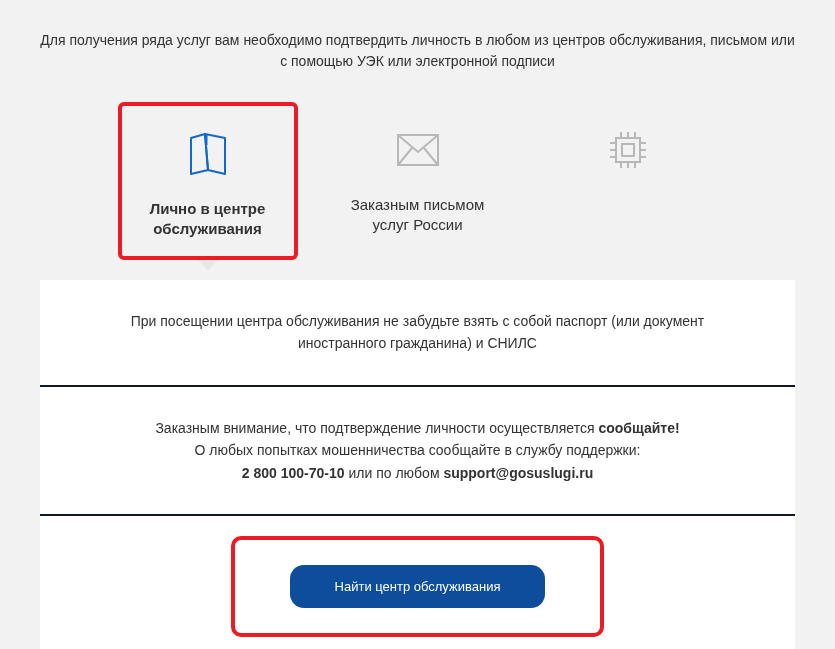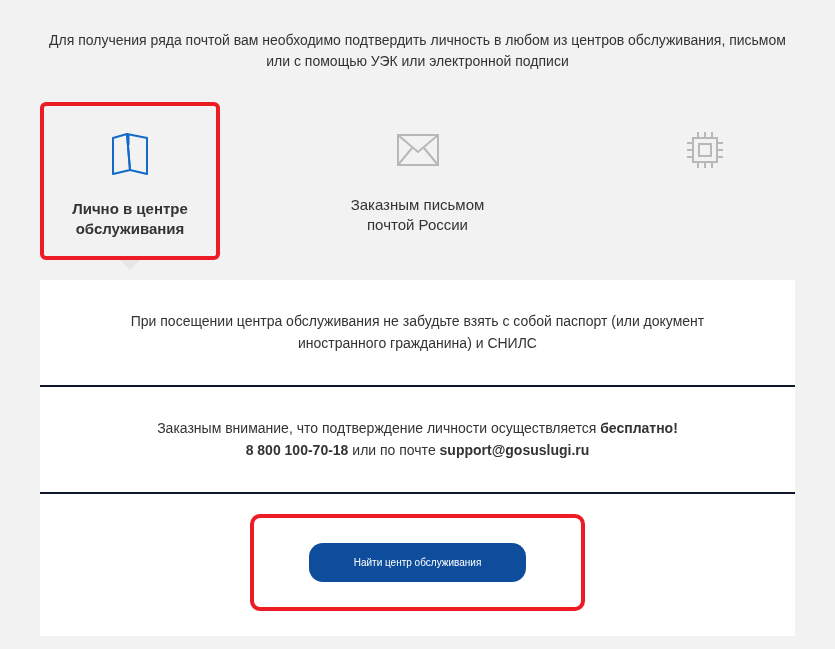--- a/index.html
+++ b/index.html
@@ -19,21 +19,21 @@
     }
     .intro-text {
       text-align: center;
       color: #333;
       font-size: 14px;
       line-height: 1.5;
       margin-bottom: 30px;
     }
     .options-row {
       display: flex;
-      justify-content: space-between;
+      justify-content: center;
       gap: 30px;
       margin-bottom: 20px;
       position: relative;
     }
     .option-card {
       width: 180px;
       padding: 20px 10px 18px 10px;
       text-align: center;
       border-radius: 6px;
       position: relative;
@@ -88,33 +88,33 @@
       display: inline-block;
       border: 4px solid #ed1c24;
       border-radius: 10px;
       padding: 25px 55px;
     }
     .primary-button {
       background: #0d4d9c;
       color: #ffffff;
       border: none;
       padding: 14px 45px;
-      font-size: 10px;
+      font-size: 13px;
       cursor: pointer;
       border-radius: 14px;
     }
     .bold {
       font-weight: bold;
     }
   </style>
 </head>
 <body>
 
 <div class="container">
-  <p class="intro-text">Для получения ряда почтой вам необходимо подтвердить личность в любом из центров обслуживания, письмом или с помощью УЭК или электронной подписи</p>
+  <p class="intro-text">Для получения ряда услуг вам необходимо подтвердить личность в любом из центров обслуживания, письмом или с помощью УЭК или электронной подписи</p>
 
   <div class="options-row">
 
     <div class="option-card highlighted">
       <div class="option-icon">
         <svg width="50" height="44" viewBox="0 0 50 44">
           <path d="M 8 6 L 22 2 L 25 38 L 8 42 Z" fill="none" stroke="#1269c9" stroke-width="2" stroke-linejoin="round"></path>
           <path d="M 22 2 L 42 6 L 42 42 L 25 38 Z" fill="none" stroke="#1269c9" stroke-width="2" stroke-linejoin="round"></path>
           <line x1="23.5" y1="2" x2="23.5" y2="13" stroke="#1269c9" stroke-width="2"></line>
         </svg>
@@ -124,21 +124,21 @@
 
     <div class="option-card">
       <div class="option-icon">
         <svg width="50" height="40" viewBox="0 0 50 40">
           <rect x="5" y="5" width="40" height="30" fill="none" stroke="#b8b8b8" stroke-width="2"></rect>
           <path d="M 5 5 L 25 22 L 45 5" fill="none" stroke="#b8b8b8" stroke-width="2"></path>
           <path d="M 5 35 L 19 18" fill="none" stroke="#b8b8b8" stroke-width="2"></path>
           <path d="M 45 35 L 31 18" fill="none" stroke="#b8b8b8" stroke-width="2"></path>
         </svg>
       </div>
-      <div class="option-label">Заказным письмом почтой России</div>
+      <div class="option-label">Заказным письмом услуг России</div>
     </div>
 
     <div class="option-card">
       <div class="option-icon">
         <svg width="50" height="50" viewBox="0 0 50 50">
           <rect x="13" y="13" width="24" height="24" fill="none" stroke="#b8b8b8" stroke-width="2"></rect>
           <rect x="19" y="19" width="12" height="12" fill="none" stroke="#b8b8b8" stroke-width="2"></rect>
           <line x1="18" y1="7" x2="18" y2="13" stroke="#b8b8b8" stroke-width="2"></line>
           <line x1="25" y1="7" x2="25" y2="13" stroke="#b8b8b8" stroke-width="2"></line>
           <line x1="32" y1="7" x2="32" y2="13" stroke="#b8b8b8" stroke-width="2"></line>
@@ -157,24 +157,25 @@
 
   </div>
 
   <div class="panel">
     <div class="panel-section">
       <span>При посещении центра обслуживания не забудьте взять с собой паспорт (или документ иностранного гражданина) и СНИЛС</span>
     </div>
 
     <div class="panel-section">
       <div>
-        <span>Заказным внимание, что подтверждение личности осуществляется </span><span class="bold">бесплатно!</span>
+        <span>Заказным внимание, что подтверждение личности осуществляется </span><span class="bold">сообщайте!</span>
       </div>
+      <div>О любых попытках мошенничества сообщайте в службу поддержки:</div>
       <div>
-        <span class="bold">8 800 100-70-18</span><span> или по почте </span><span class="bold">support@gosuslugi.ru</span>
+        <span class="bold">2 800 100-70-10</span><span> или по любом </span><span class="bold">support@gosuslugi.ru</span>
       </div>
     </div>
 
     <div class="panel-section cta">
       <div class="highlight-box">
         <button class="primary-button">Найти центр обслуживания</button>
       </div>
     </div>
   </div>
 </div>

